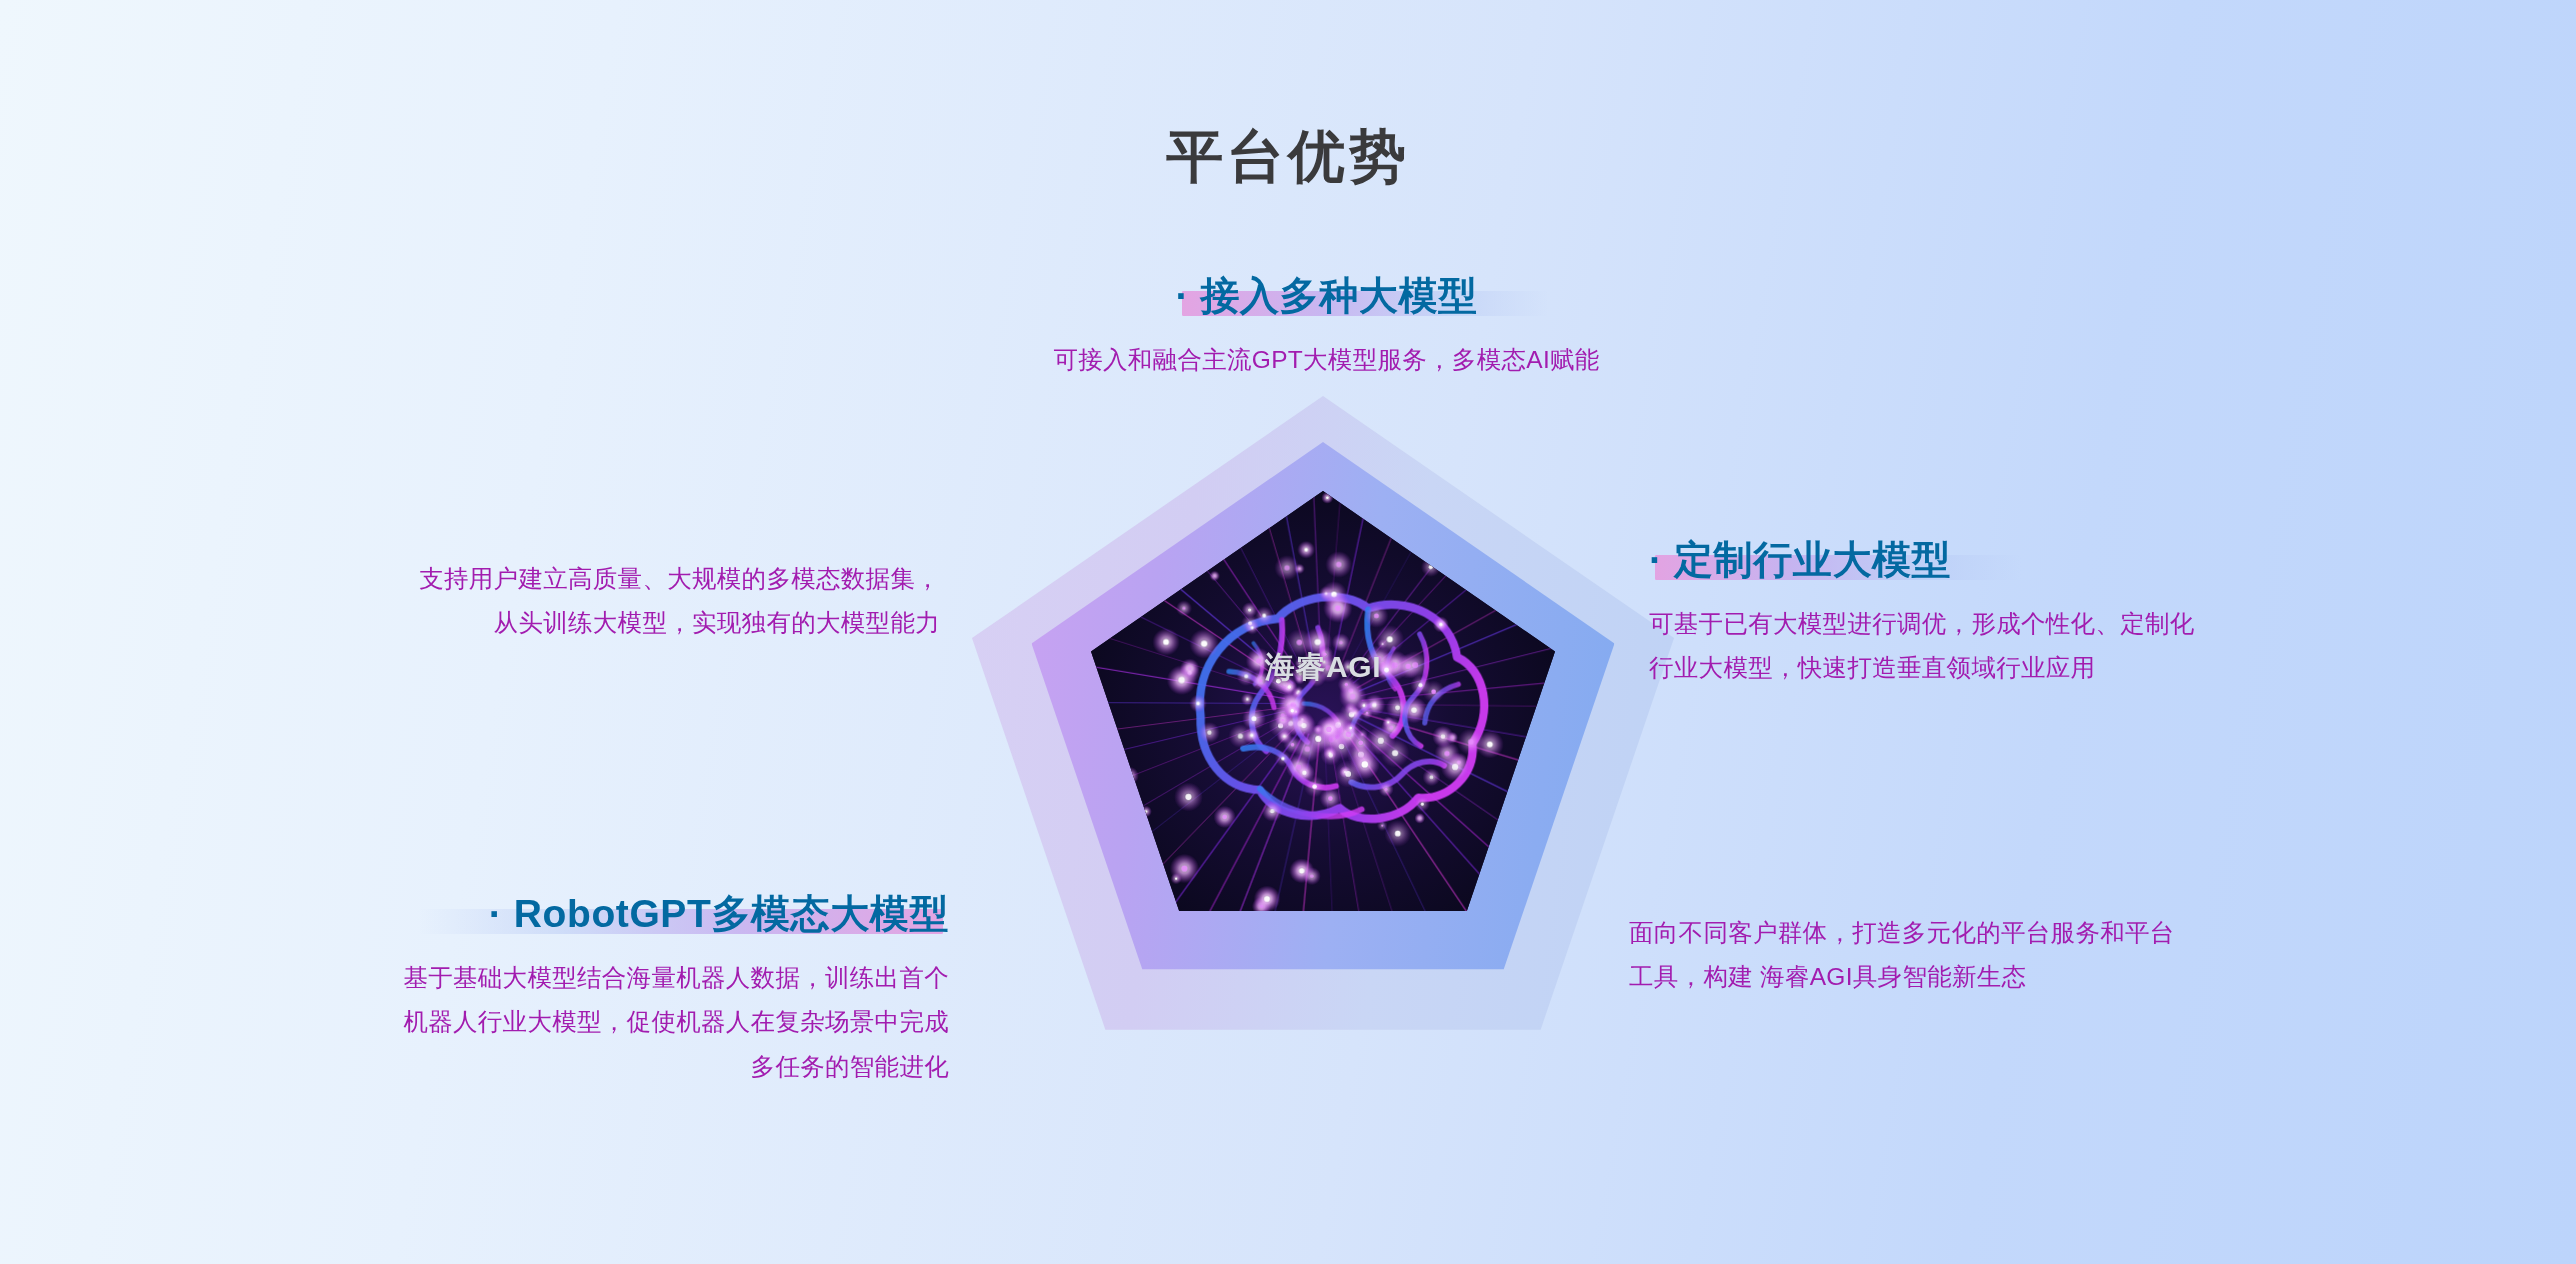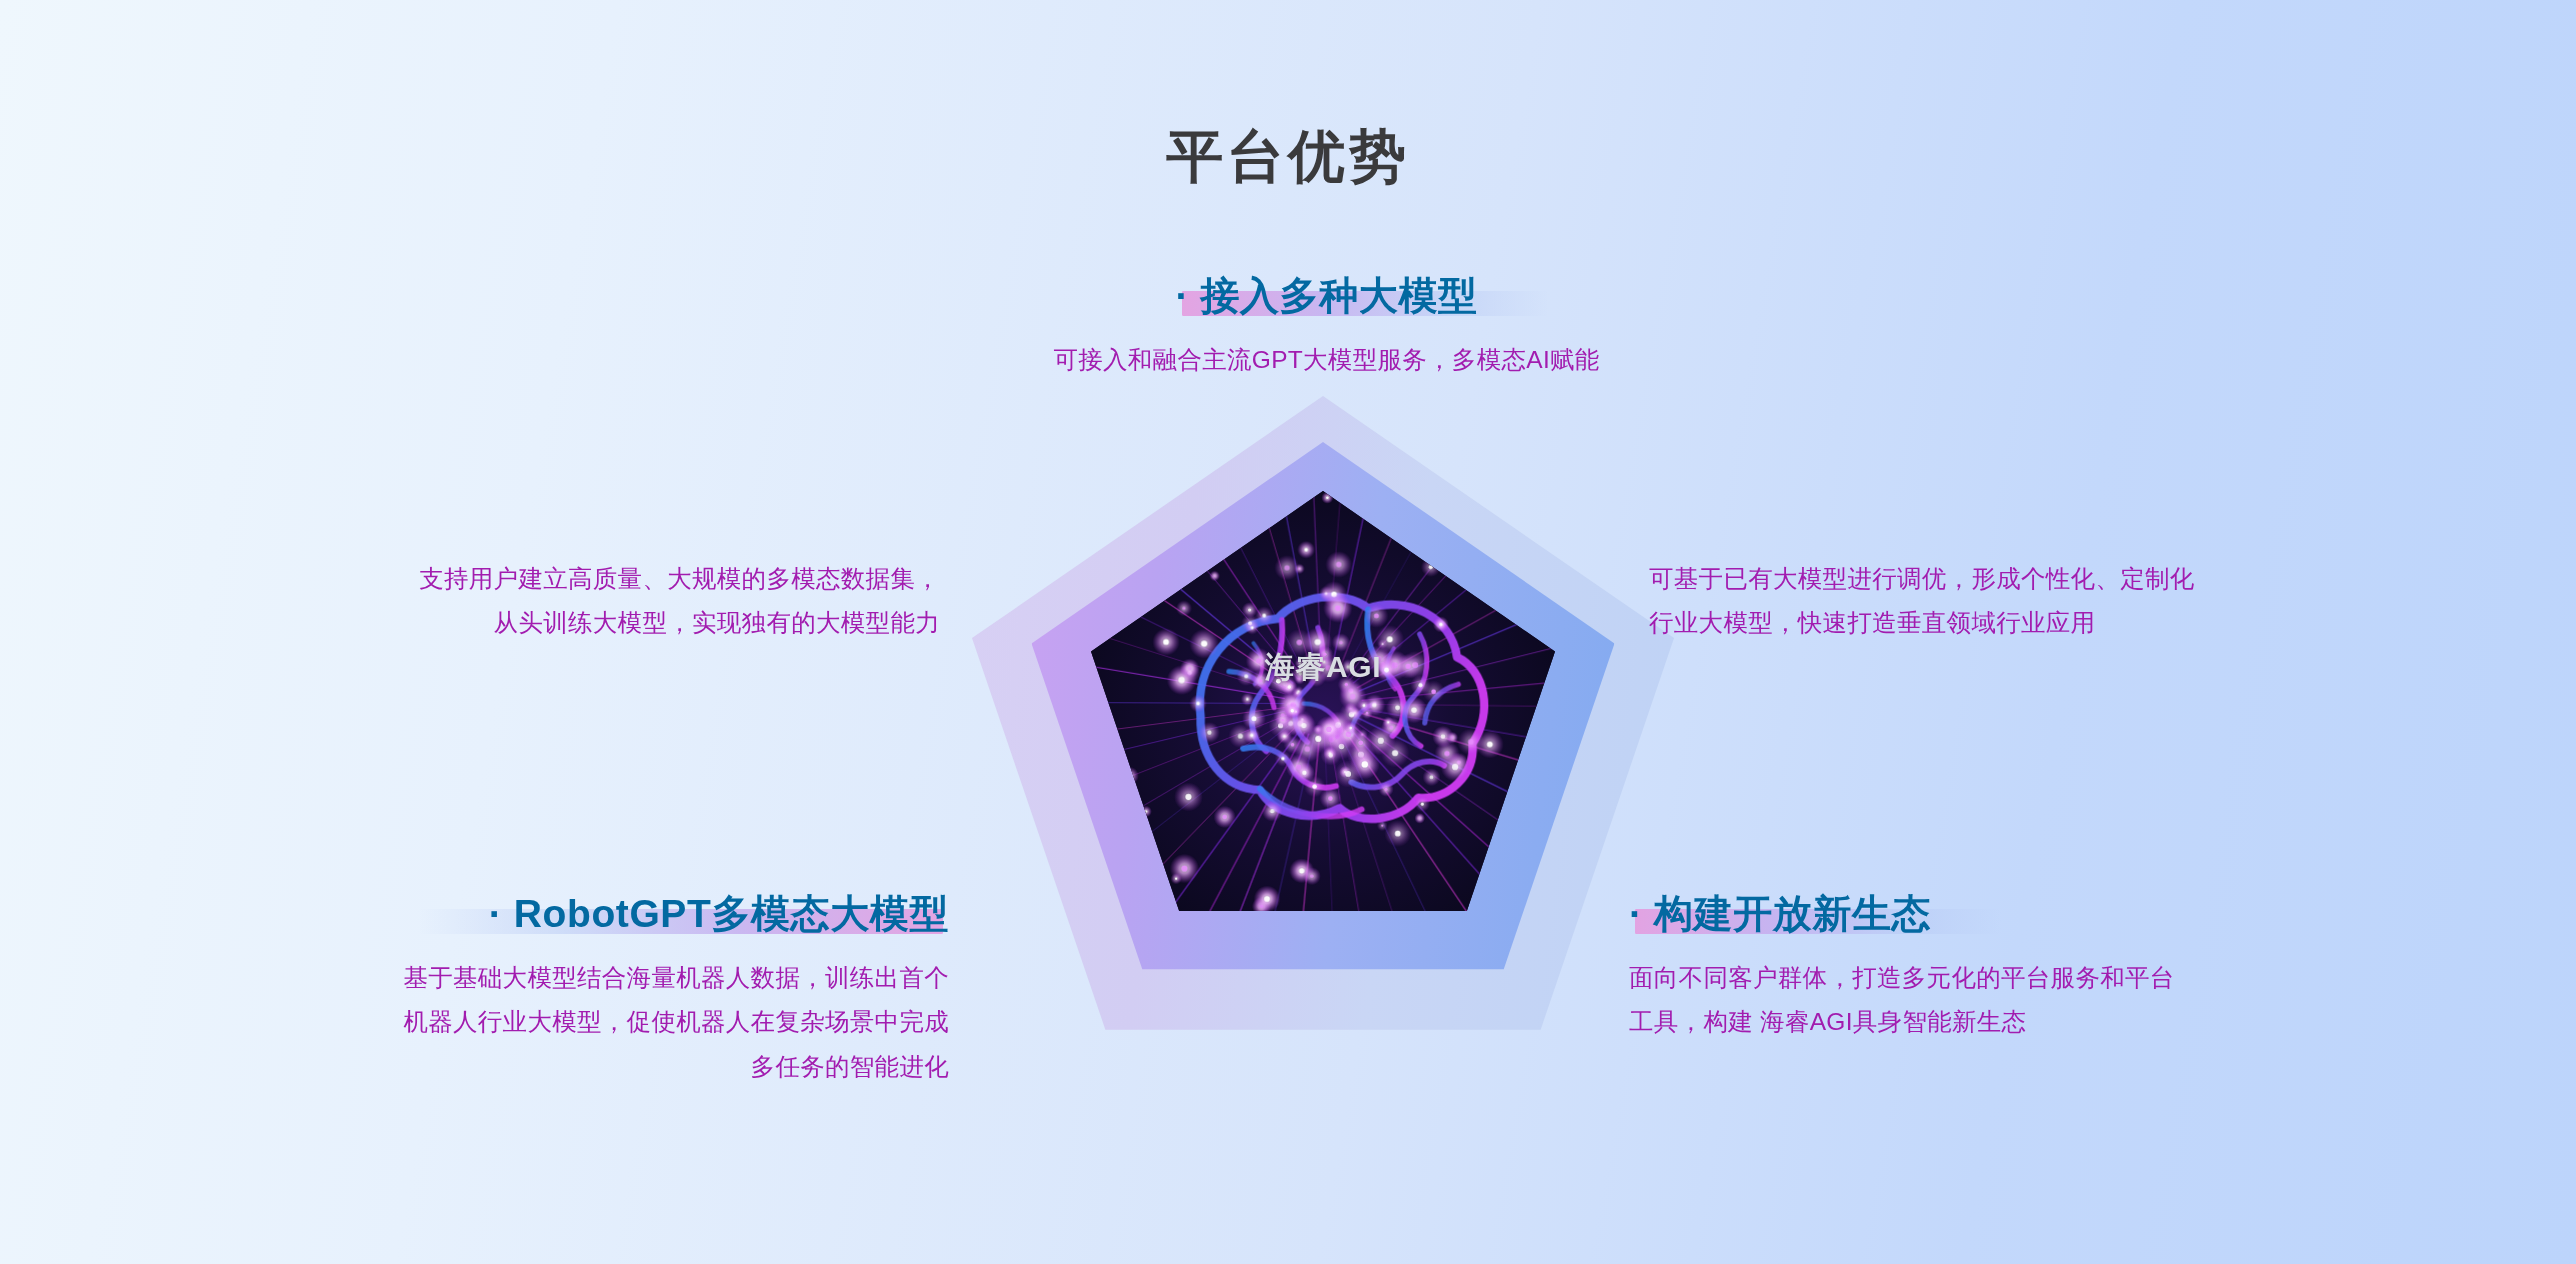--- a/index.html
+++ b/index.html
@@ -510,35 +510,35 @@
   </div>
   <div class="f-body">可接入和融合主流GPT大模型服务，多模态AI赋能</div>
 </div>
 
 <div class="feature left" id="feature-left-1">
   <div class="f-body">支持用户建立高质量、大规模的多模态数据集，
 从头训练大模型，实现独有的大模型能力</div>
 </div>
 
 <div class="feature right" id="feature-right-1">
+  <div class="f-head">
+    <span class="hl"></span>
+    <span>· 定制行业大模型</span>
+  </div>
   <div class="f-body">可基于已有大模型进行调优，形成个性化、定制化
 行业大模型，快速打造垂直领域行业应用</div>
 </div>
 
 <div class="feature left" id="feature-left-2">
   <div class="f-head">
     <span class="hl"></span>
     <span>· RobotGPT多模态大模型</span>
   </div>
   <div class="f-body">基于基础大模型结合海量机器人数据，训练出首个
 机器人行业大模型，促使机器人在复杂场景中完成
 多任务的智能进化</div>
 </div>
 
 <div class="feature right" id="feature-right-2">
-  <div class="f-head">
-    <span class="hl"></span>
-    <span>· 构建开放新生态</span>
-  </div>
   <div class="f-body">面向不同客户群体，打造多元化的平台服务和平台
 工具，构建 海睿AGI具身智能新生态</div>
 </div>
 
 
 </body></html>

